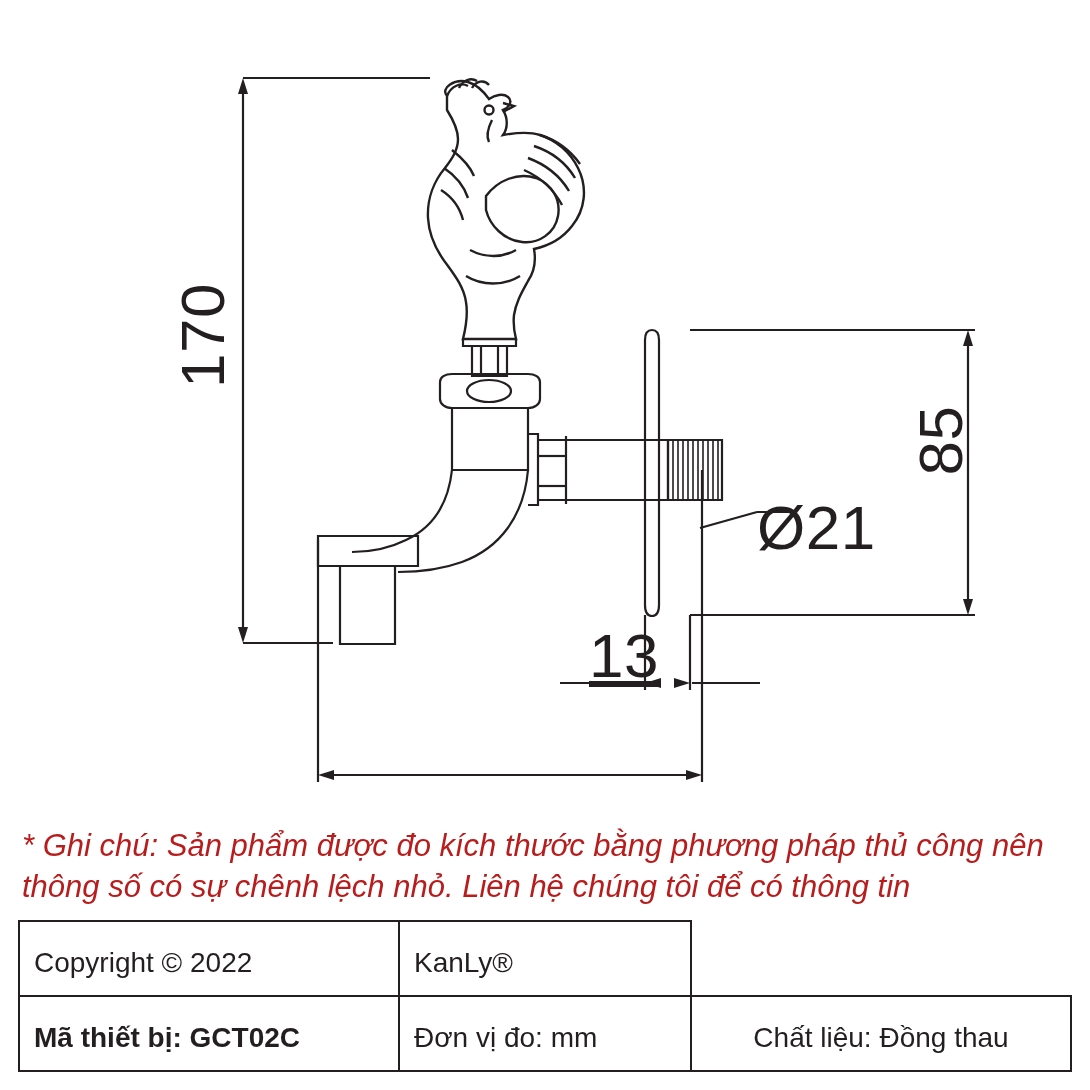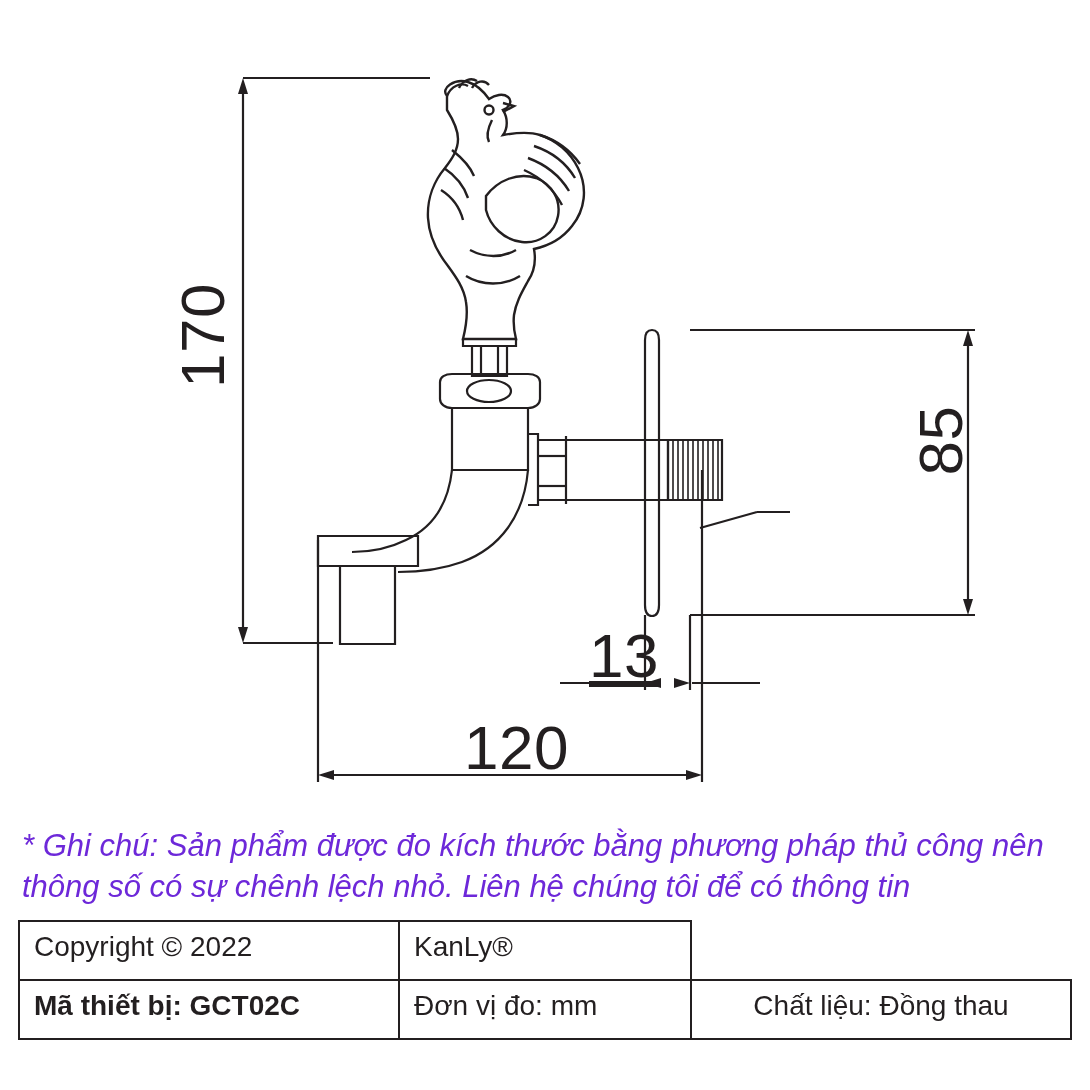--- a/index.html
+++ b/index.html
@@ -74,34 +74,34 @@
   }
   
   #note {
     position: absolute;
     left: 22px;
     top: 826px;
     width: 1050px;
     font-size: 31px;
     font-style: italic;
     line-height: 1.32;
-    color: #6d28d9;
+    color: #b91c1c;
   }
   
   #info-table {
     position: absolute;
     left: 18px;
     top: 920px;
     width: 1054px;
     border-collapse: collapse;
     font-size: 28px;
   }
   #info-table td {
     border: 2px solid #231f20;
-    padding: 4px 14px 11px 14px;
+    padding: 20px 14px 11px 14px;
     height: 42px;
     vertical-align: middle;
     white-space: nowrap;
   }
   .c1 { width: 350px; }
   .c2 { width: 262px; }
   .c3 { width: auto; text-align: center; }
   .b { font-weight: bold; margin-top: 43px; }
   .nb { border: none !important; }
 </style>
@@ -226,22 +226,22 @@
         <path d="M528,470 C524,516 500,548 462,562 C440,570 418,572 398,572"></path>
 
         <path d="M318,536 L418,536 L418,566 L318,566 Z"></path>
 
         <path d="M340,566 L395,566 L395,644 L340,644 Z"></path>
       </g>
     </svg>
 
     <div class="dim-label vert" id="label-170">170</div>
     <div class="dim-label vert" id="label-85">85</div>
+    <div class="dim-label" id="label-o21">Ø21</div>
     <div class="dim-label" id="label-13">13</div>
-    <div class="dim-label" id="label-120">120</div>
   </div>
 
   <div id="note">* Ghi chú: Sản phẩm được đo kích thước bằng phương pháp thủ công nên thông số có sự chênh lệch nhỏ. Liên hệ chúng tôi để có thông tin</div>
 
   <table id="info-table">
     <tbody>
       <tr>
         <td class="c1">Copyright © 2022</td>
         <td class="c2">KanLy®</td>
         <td class="c3 nb"></td>

